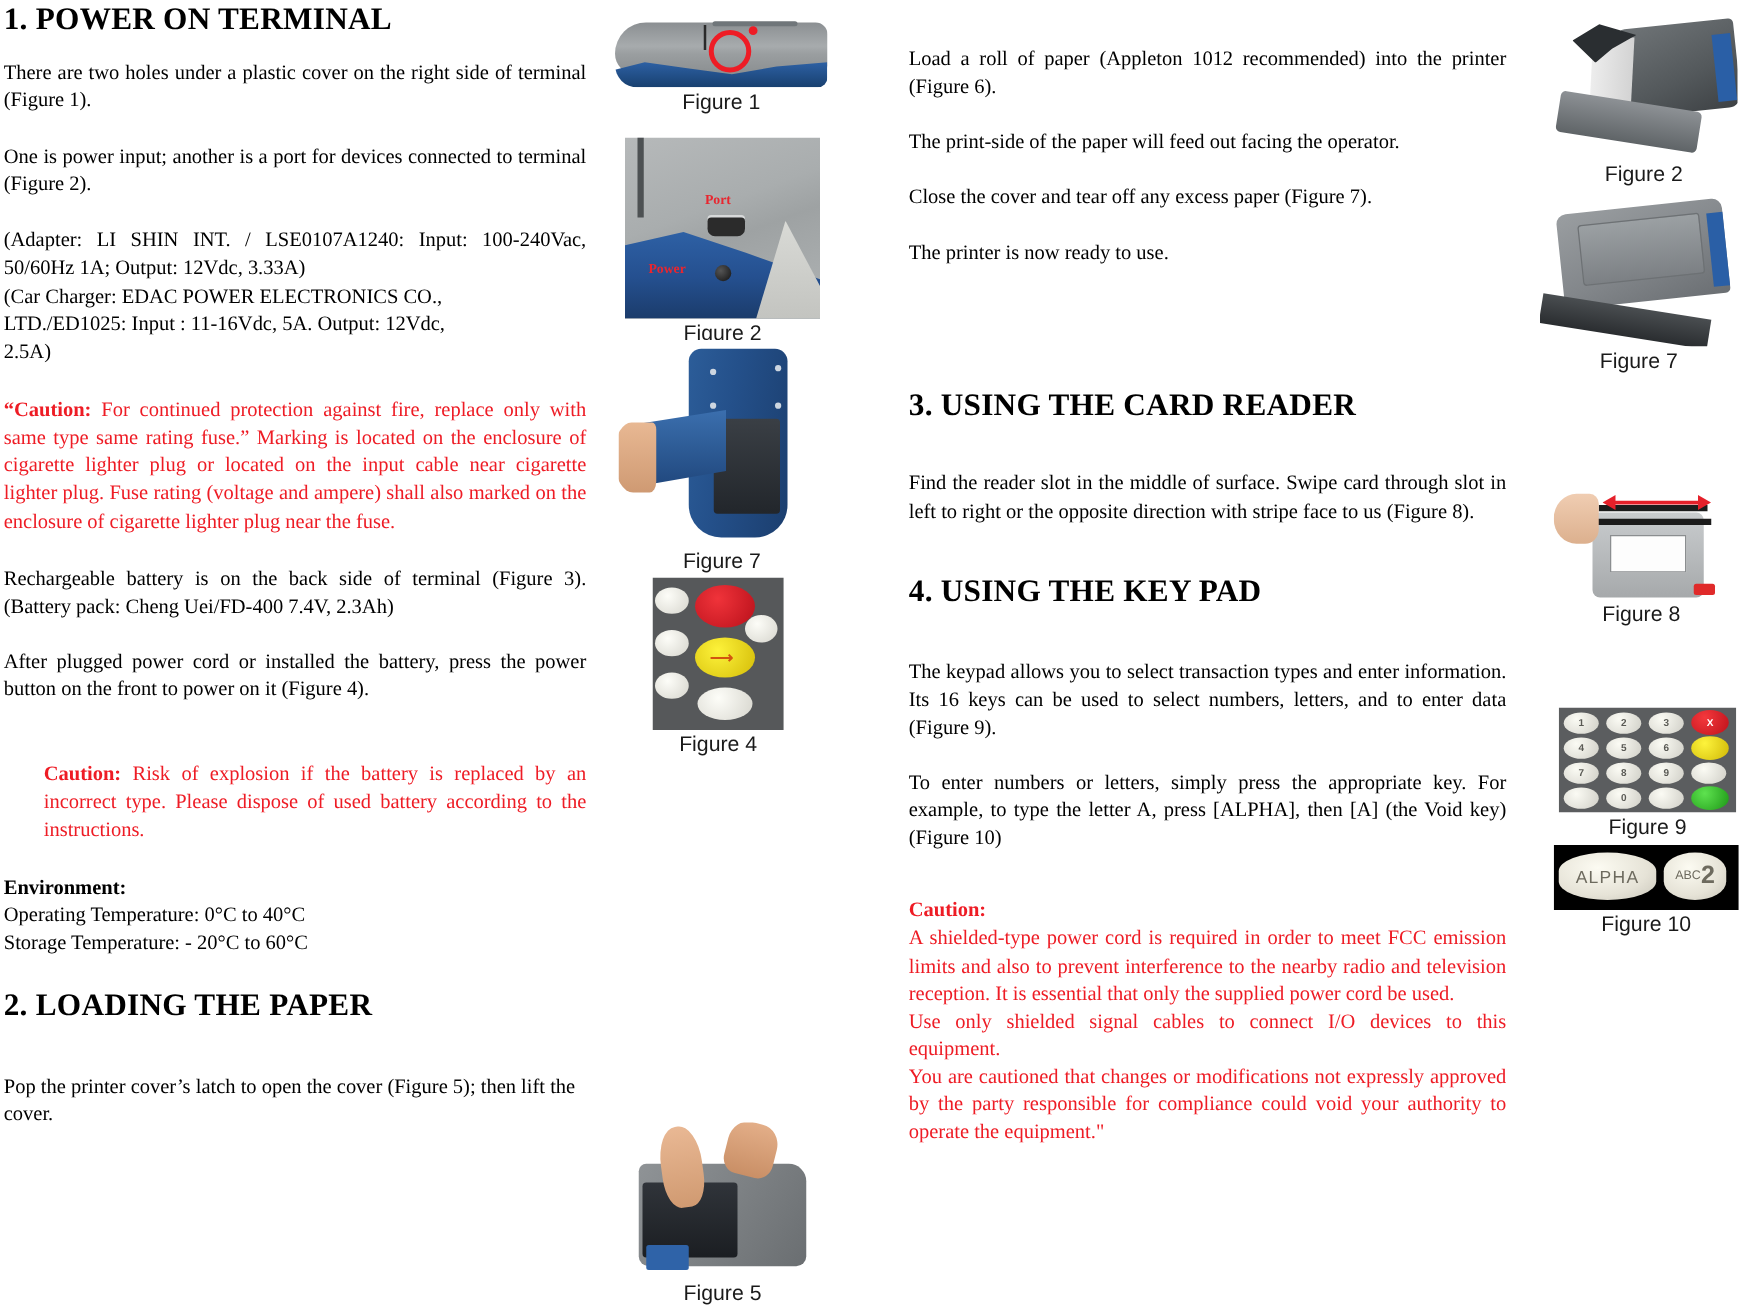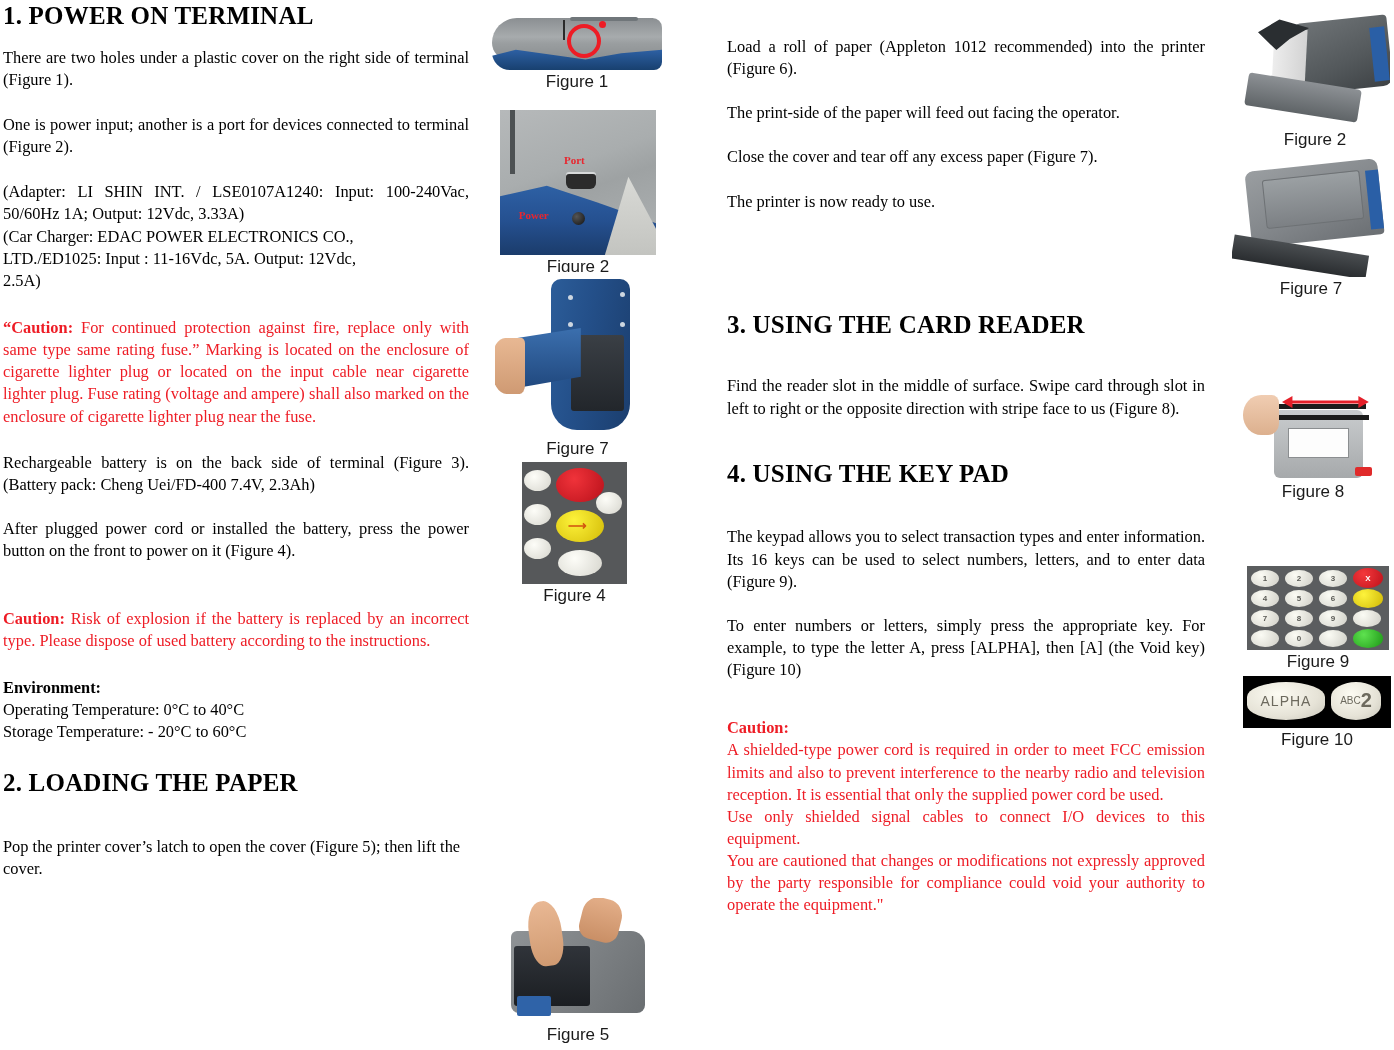--- a/index.html
+++ b/index.html
@@ -312,21 +312,21 @@
     <div class="p left">(Car Charger: EDAC POWER ELECTRONICS CO.,</div>
     <div class="p left">LTD./ED1025: Input : 11-16Vdc, 5A. Output: 12Vdc,</div>
     <div class="p left">2.5A)</div>
 
     <div class="p red" style="margin-top:25px;"><span class="b">“Caution:</span><span> For continued protection against fire, replace only with same type same rating fuse.” Marking is located on the enclosure of cigarette lighter plug or located on the input cable near cigarette lighter plug. Fuse rating (voltage and ampere) shall also marked on the enclosure of cigarette lighter plug near the fuse.</span></div>
 
     <div class="p" style="margin-top:24px;">Rechargeable battery is on the back side of terminal (Figure 3). (Battery pack: Cheng Uei/FD-400 7.4V, 2.3Ah)</div>
 
     <div class="p" style="margin-top:22px;">After plugged power cord or installed the battery, press the power button on the front to power on it (Figure 4).</div>
 
-    <div class="p red" style="margin-top:46px;"><span class="b">Caution:</span><span> Risk of explosion if the battery is replaced by an incorrect type. Please dispose of used battery according to the instructions.</span></div>
+    <div class="p red" style="margin-top:46px;margin-left:32px;"><span class="b">Caution:</span><span> Risk of explosion if the battery is replaced by an incorrect type. Please dispose of used battery according to the instructions.</span></div>
 
     <div class="p left b" style="margin-top:24px;">Environment:</div>
     <div class="p left">Operating Temperature: 0°C to 40°C</div>
     <div class="p left">Storage Temperature: - 20°C to 60°C</div>
 
     <div class="h1" style="margin-top:26px;">2. LOADING THE PAPER</div>
 
     <div class="p left" style="margin-top:38px;">Pop the printer cover’s latch to open the cover (Figure 5); then lift the cover.</div>
   </div>
 

